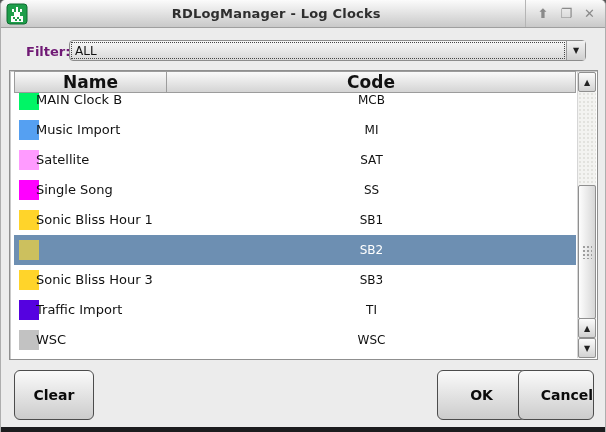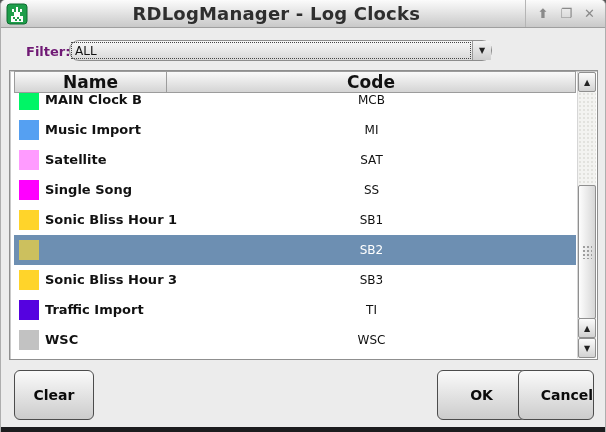--- a/index.html
+++ b/index.html
@@ -19,39 +19,39 @@
   
   .titlebar {
     position: absolute; top:0; left:0; right:0; height:28px;
     background: linear-gradient(#fbfbfb, #c9c9c9);
     border-bottom: 1px solid #9f9f9f;
     border-radius: 5px 5px 0 0;
     display: flex; align-items: center;
   }
   .titlebar-icon { width:22px; height:22px; margin-left:5px; flex:0 0 auto; }
   .titlebar-title {
-    flex:1; text-align:center; font-weight:bold; font-size:18px; color:#2e2e2e;
+    flex:1; text-align:center; font-weight:bold; font-size:13px; color:#2e2e2e;
     letter-spacing: 0.2px;
   }
   .titlebar-controls {
     display:flex; align-items:center; gap:12px; margin-right:10px;
     color:#8a8a8a; font-weight:bold; font-size:13px;
     border-left: 1px solid #b5b5b5; padding-left: 12px; height: 100%;
   }
   .win-btn { cursor: default; line-height: 28px; }
 
   
   .filter-label {
     position:absolute; left:25px; top:44px; font-weight:bold; font-size:13px; color:#701a75;
   }
   .combo {
-    position:absolute; left:68px; top:40px; width:423px; height:21px;
+    position:absolute; left:68px; top:40px; width:517px; height:21px;
     background: linear-gradient(#f7f7f7, #d9d9d9);
     border: 1px solid #8c8c8c;
-    border-radius: 10px;
+    border-radius: 4px;
   }
   .combo-focus {
     position:absolute; left:1px; top:1px; bottom:1px; right:20px;
     border: 1px dotted #444;
     display:flex; align-items:center;
   }
   .combo-value { font-size:12px; color:#111; padding-left:3px; }
   .combo-arrow-btn {
     position:absolute; right:0; top:0; bottom:0; width:19px;
     border-left:1px solid #9a9a9a;
@@ -82,22 +82,22 @@
     position:absolute; top:22px; bottom:1px; left:4px; right:21px;
     overflow:hidden; background:#fff;
   }
   .rows { margin-top:-8px; }
   .row { position:relative; height:30px; }
   .row.selected { background: var(--selection, #6d8fb2); }
   .swatch {
     position:absolute; left:5px; top:5px; width:20px; height:20px;
   }
   .row-name {
-    position:absolute; left:31px; top:0; height:30px; line-height:30px;
-    font-weight:bold; font-size:13px; color:#111; white-space:nowrap;
+    position:absolute; left:22px; top:0; height:30px; line-height:30px;
+    font-weight:normal; font-size:13px; color:#111; white-space:nowrap;
   }
   .row-code {
     position:absolute; left:153px; width:409px; top:0; height:30px; line-height:30px;
     text-align:center; font-size:12px; color:#111;
   }
   .row.selected .row-name, .row.selected .row-code { color:#fff; }
 
   
   .scrollbar {
     position:absolute; top:1px; bottom:1px; right:1px; width:19px;

